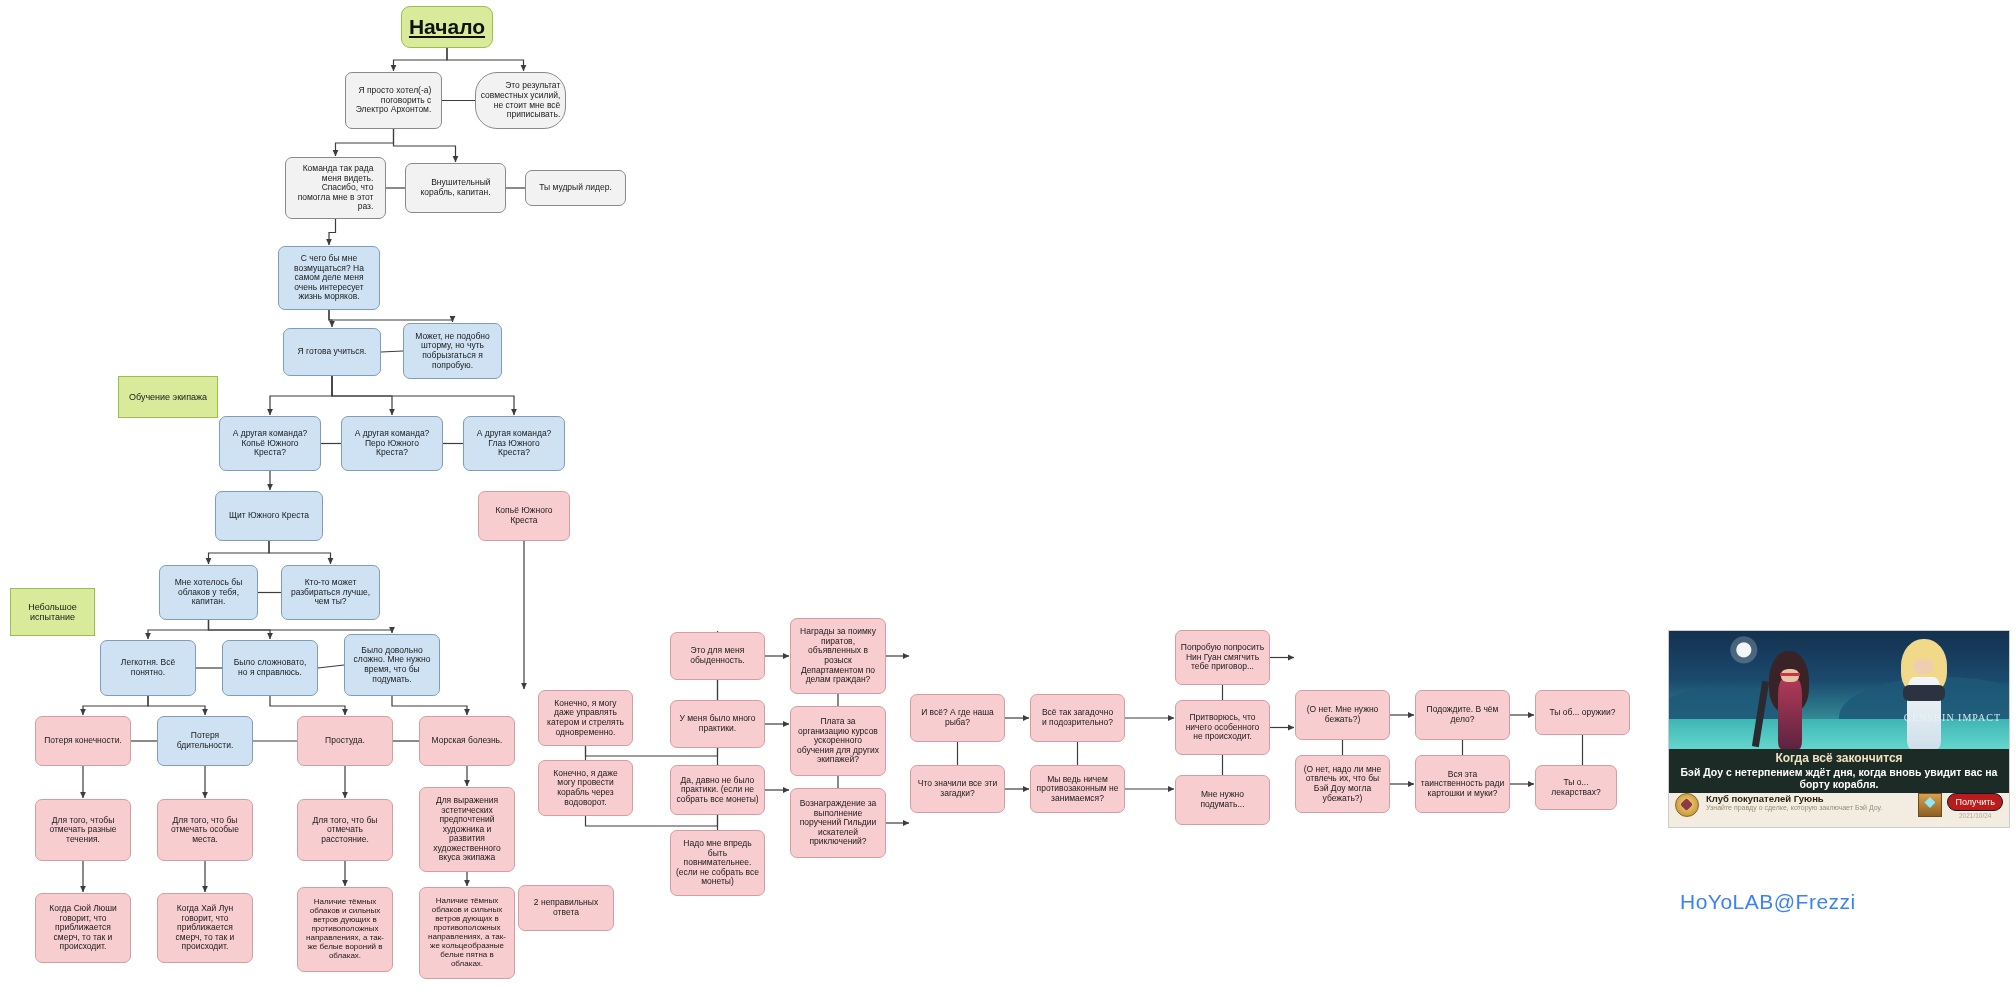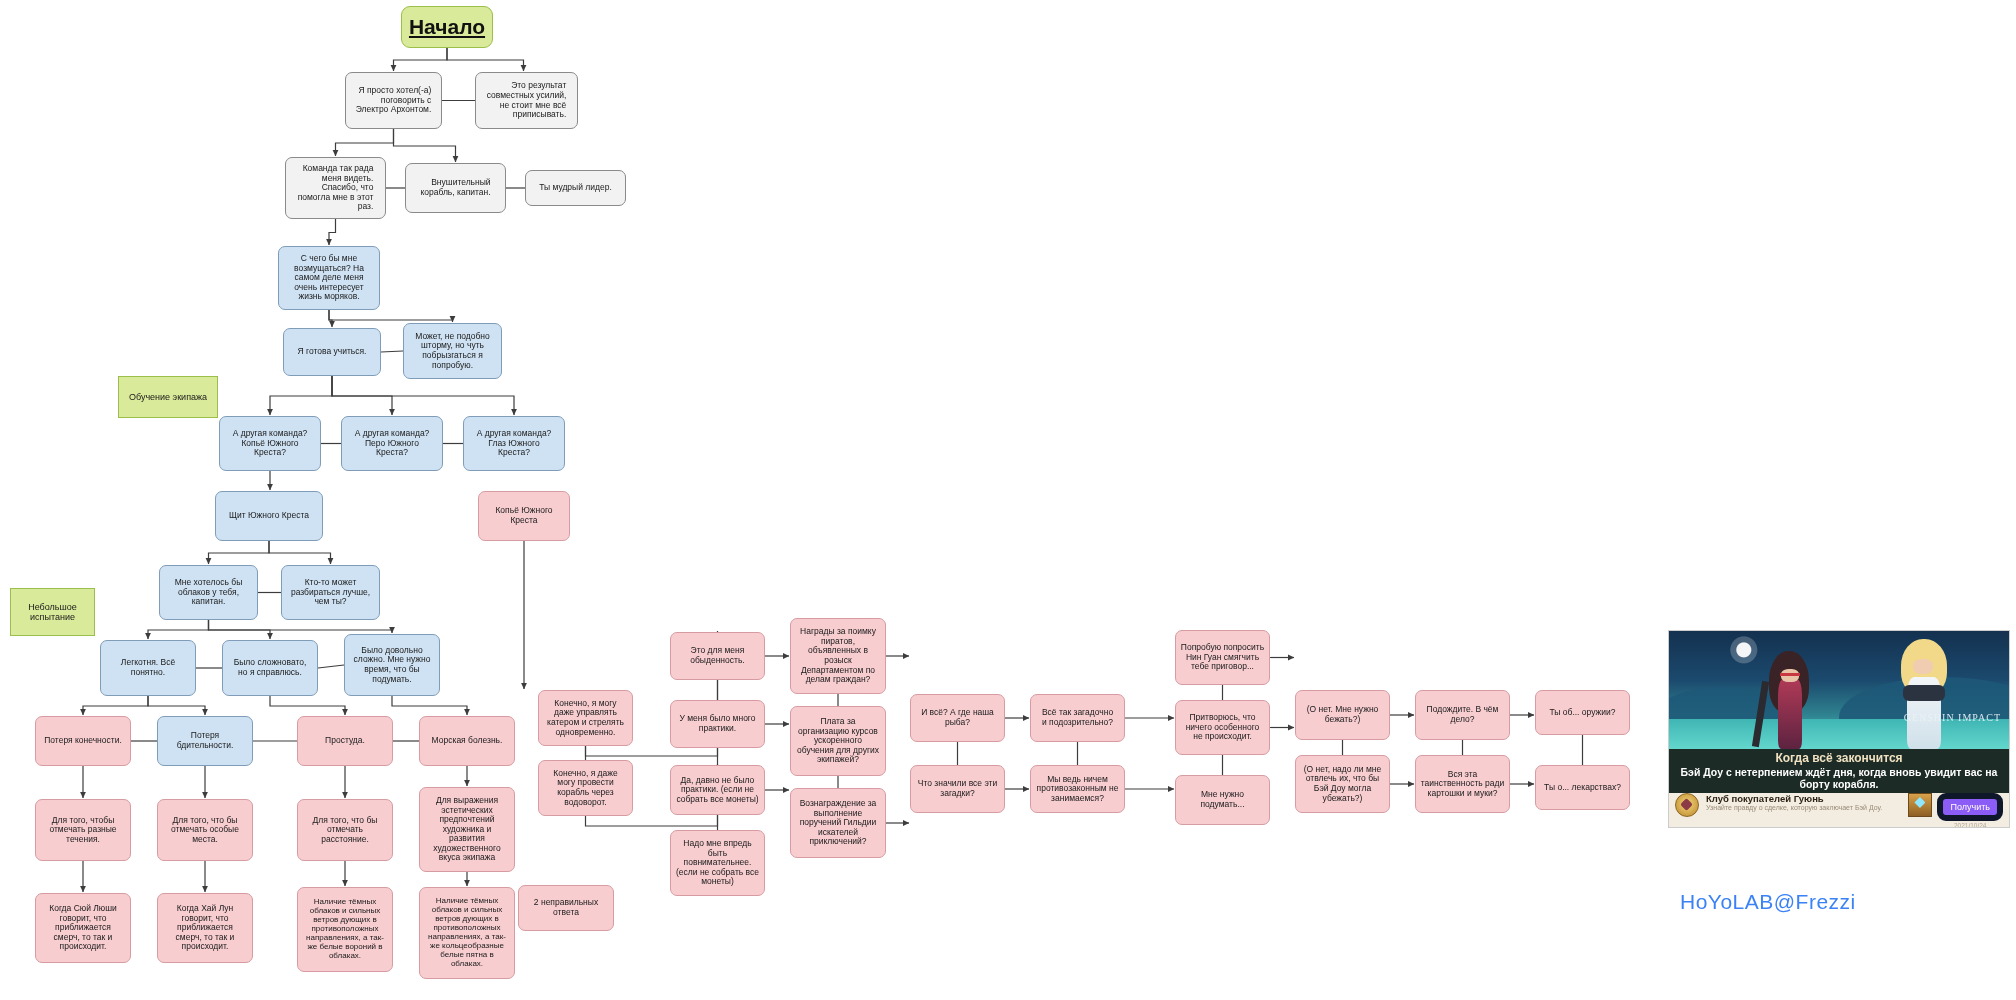--- a/index.html
+++ b/index.html
@@ -169,26 +169,26 @@
     width: 11px; height: 11px;
     background: #8fe6ff;
     clip-path: polygon(50% 0, 100% 50%, 50% 100%, 0 50%);
   }
   .ad-get {
     flex: 0 0 auto;
     margin-left: 5px;
     text-align: center;
   }
   .ad-get-btn {
-    background: #8b5cf6;
+    background: #b91c1c;
     color: #fff;
     font-size: 9px;
     border-radius: 9px;
     padding: 3px 7px;
-    border: 6px solid #0f172a;
+    border: 1px solid #0f172a;
     white-space: nowrap;
   }
   .ad-get-date { font-size: 6.5px; color: #b5a894; margin-top: 1px; }
   .watermark {
     position: absolute;
     color: #3b82f6;
     font-size: 21px;
     letter-spacing: .5px;
     white-space: nowrap;
   }
@@ -277,21 +277,21 @@
         <polyline points="1462.5,740 1462.5,755"></polyline>
         <polyline points="1582.5,735 1582.5,765"></polyline>
       </g>
   </svg>
 
   <div id="node-layer">
       <div class="node n-start" id="node-start" style="left: 401px; top: 6px; width: 92px; height: 42px; font-size: 21px;">Начало</div>
       <div class="node n-gray" id="node-a1" style="left: 345px; top: 72px; width: 97px; height: 57px; font-size: 8.5px;">Я просто хотел(-а)
 поговорить с
 Электро Архонтом.</div>
-      <div class="node n-gray" id="node-a2" style="left: 475px; top: 72px; width: 103px; height: 57px; font-size: 8.5px;">Это результат
+      <div class="node n-gray" id="node-a2" style="left: 475px; top: 72px; width: 91px; height: 57px; font-size: 8.5px; border-radius: 22px;">Это результат
 совместных усилий,
 не стоит мне всё
 приписывать.</div>
       <div class="node n-gray" id="node-b1" style="left: 285px; top: 157px; width: 101px; height: 62px; font-size: 8.5px;">Команда так рада
 меня видеть.
 Спасибо, что
 помогла мне в этот
 раз.</div>
       <div class="node n-gray" id="node-b2" style="left: 405px; top: 163px; width: 101px; height: 50px; font-size: 8.5px;">Внушительный
 корабль, капитан.</div>
@@ -436,21 +436,21 @@
       <div class="node n-pink" id="node-s2" style="left: 1295px; top: 755px; width: 95px; height: 58px; font-size: 8.5px;">(О нет, надо ли мне
 отвлечь их, что бы
 Бэй Доу могла
 убежать?)</div>
       <div class="node n-pink" id="node-t1" style="left: 1415px; top: 690px; width: 95px; height: 50px; font-size: 8.5px;">Подождите. В чём
 дело?</div>
       <div class="node n-pink" id="node-t2" style="left: 1415px; top: 755px; width: 95px; height: 58px; font-size: 8.5px;">Вся эта
 таинственность ради
 картошки и муки?</div>
       <div class="node n-pink" id="node-u1" style="left: 1535px; top: 690px; width: 95px; height: 45px; font-size: 8.5px;">Ты об... оружии?</div>
-      <div class="node n-pink" id="node-u2" style="left: 1535px; top: 765px; width: 95px; height: 45px; font-size: 8.5px;">Ты о... лекарствах?</div>
+      <div class="node n-pink" id="node-u2" style="left: 1535px; top: 765px; width: 82px; height: 45px; font-size: 8.5px;">Ты о... лекарствах?</div>
       <div class="node n-pink" id="node-v1" style="left: 518px; top: 885px; width: 96px; height: 46px; font-size: 8.5px;">2 неправильных
 ответа</div>
     </div>
 
   <div class="n-green node" id="lbl-training" style="left:118px; top:376px; width:100px; height:42px; font-size:9px;">Обучение экипажа</div>
   <div class="n-green node" id="lbl-trial" style="left:10px; top:588px; width:85px; height:48px; font-size:9px;">Небольшое
 испытание</div>
 
   <div class="ad" style="left:1668px; top:630px; width:340px; height:196px;">
     <div class="ad-img">

